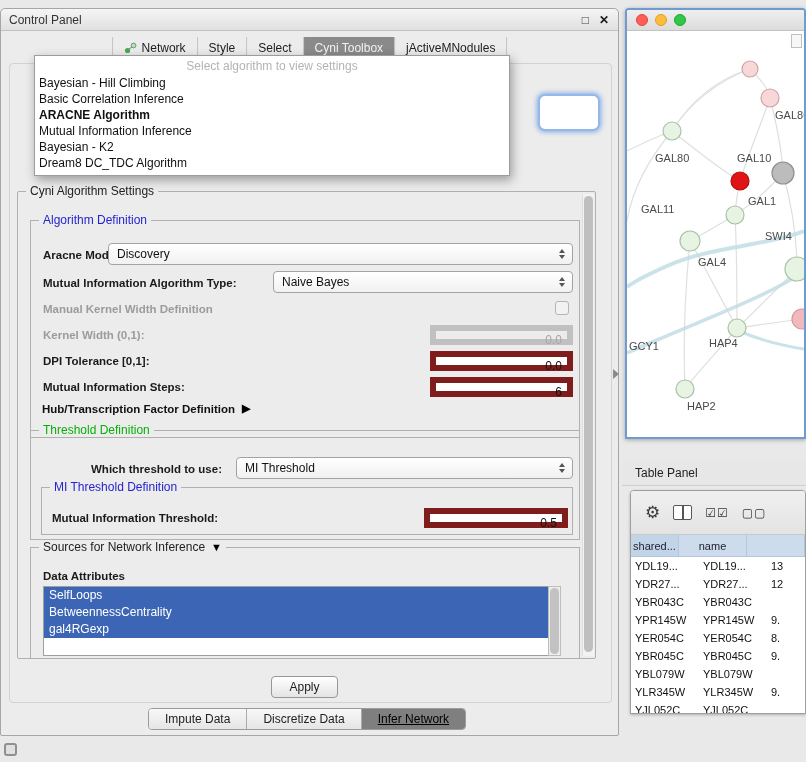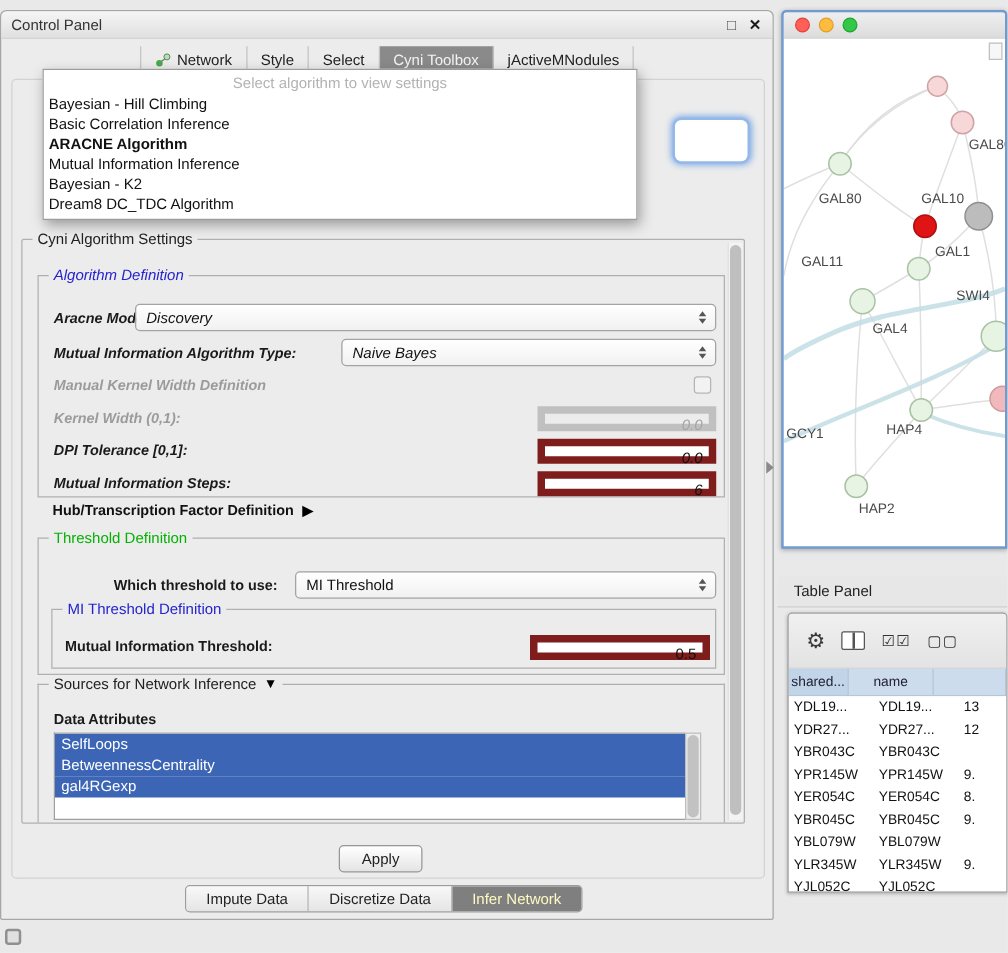--- a/index.html
+++ b/index.html
@@ -43,21 +43,21 @@
   .group-title.blue { color:#2424cf; }
   .group-title.green { color:#05b105; }
 
   .settings-group { position:absolute; left:16px; top:182px; width:579px; height:468px; border-radius:2px; }
   .vscroll { position:absolute; right:1px; top:2px; width:12px; height:462px; background:#f3f3f3; border-left:1px solid #ddd; }
   .vthumb { position:absolute; left:1px; top:2px; width:9px; height:456px; background:#bfbfbf; border-radius:5px; }
 
   .blabel { position:absolute; font-size:11.5px; font-weight:bold; color:#1a1a1a; white-space:nowrap; }
   .blabel.dim { color:#9b9b9b; }
 
-  .algdef { position:absolute; left:12px; top:28px; width:550px; height:178px;font-style:italic; }
+  .algdef { position:absolute; left:12px; top:28px; width:550px; height:218px; }
   .lbl-aracne { left:12px; top:28px; }
   .combo-aracne { left:77px; top:22px; width:465px; }
   .lbl-mitype { left:12px; top:56px; }
   .combo-mitype { left:242px; top:50px; width:300px; }
   .lbl-manual { left:12px; top:82px; }
   .chk-manual { left:524px; top:80px; }
   .lbl-kernel { left:12px; top:108px; }
   .fld-kernel { left:399px; top:104px; }
   .lbl-dpi { left:12px; top:134px; }
   .fld-dpi { left:399px; top:130px; }
@@ -101,21 +101,21 @@
   .attr-scroll { position:absolute; left:517px; top:38px; width:13px; height:70px; background:#ededed; border:1px solid #bdbdbd; }
   .attr-scroll .thumb { margin:1px auto 0; width:9px; height:66px; background:#c2c2c2; border-radius:5px; }
 
   .apply-btn { position:absolute; left:270px; top:667px; width:67px; height:22px; border:1px solid #979797;
     border-radius:4px; background:linear-gradient(#ffffff,#e4e4e4); font-size:12px; color:#222; font-family:inherit; }
 
   .bottom-tabs { position:absolute; left:147px; top:699px; height:22px; display:flex;
     border:1px solid #9b9b9b; border-radius:4px; overflow:hidden; font-size:12px; }
   .btab { padding:0 16px; line-height:21px; background:linear-gradient(#f8f8f8,#e5e5e5); border-right:1px solid #ababab; color:#222; }
   .btab:last-child { border-right:none; }
-  .btab.selected { background:#7f7f7f; color:#fef9c3; }
+  .btab.selected { background:#7f7f7f; color:#000000;text-decoration:underline; }
 
   
   .net-window { position:absolute; left:625px; top:8px; width:181px; height:431px; background:#fff;
     border:2px solid #6f9bd1; border-radius:4px 4px 0 0; overflow:hidden; box-shadow:0 1px 4px rgba(0,0,0,.3); }
   .net-titlebar { height:21px; background:linear-gradient(#efefef,#dcdcdc); border-bottom:1px solid #c3c3c3;
     display:flex; align-items:center; padding-left:9px; gap:7px; }
   .light { width:12px; height:12px; border-radius:50%; }
   .light.red { background:#ff5f57; border:1px solid #e0443e; }
   .light.yellow { background:#fdbc40; border:1px solid #dea123; }
   .light.green { background:#33c748; border:1px solid #1da532; }

